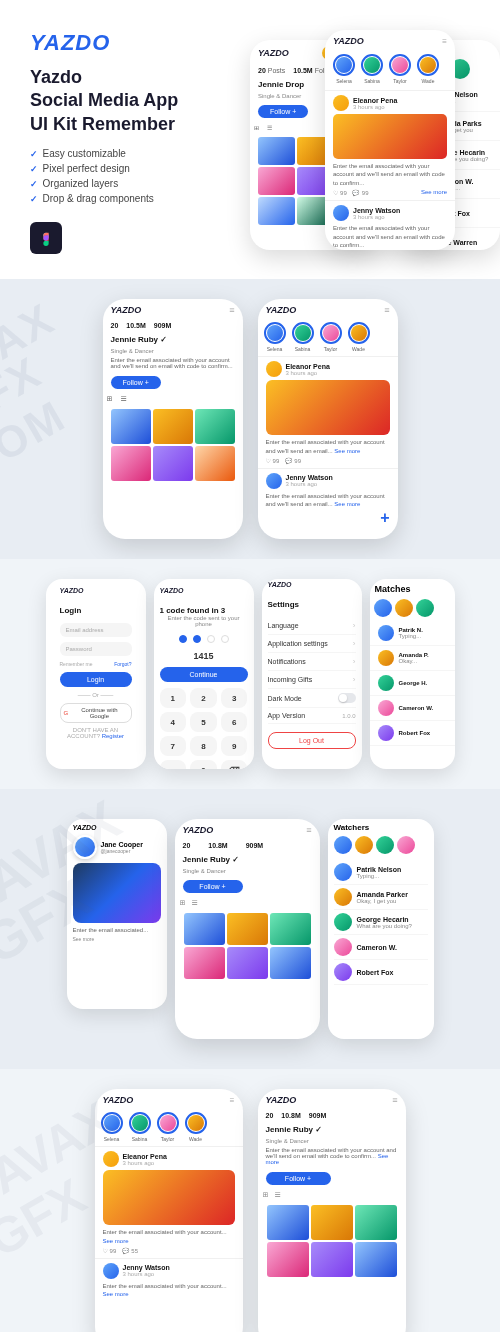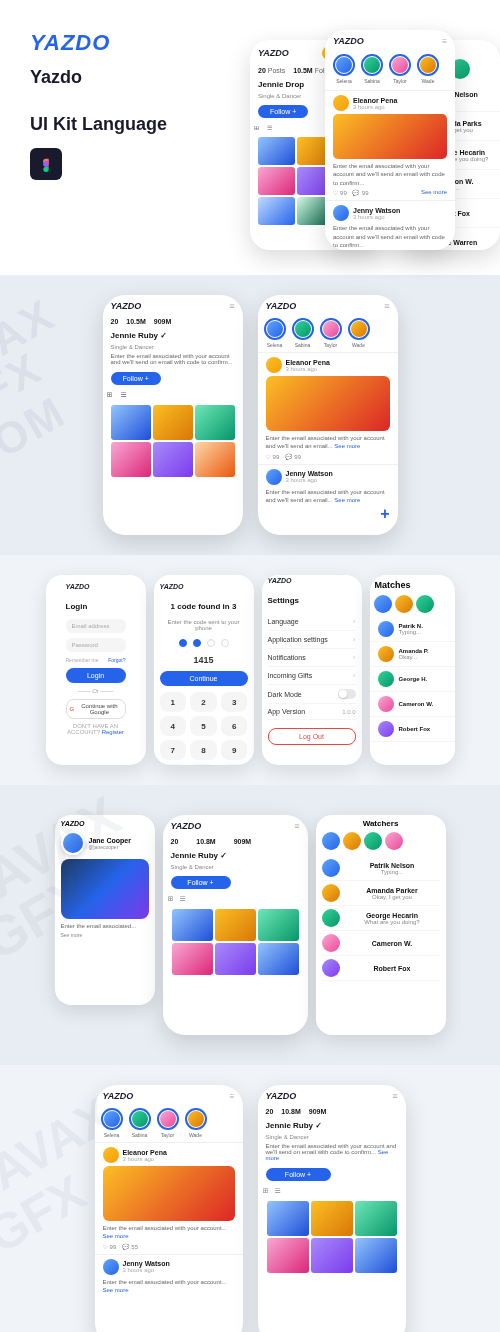--- a/index.html
+++ b/index.html
@@ -330,21 +330,21 @@
       width: 100px;
       height: 190px;
       border-radius: 16px;
       background: #fff;
       box-shadow: 0 6px 20px rgba(0,0,0,0.12);
       overflow: hidden;
     }
 
     
     .login-screen {
-      padding: 8px 20px;
+      padding: 8px 14px;
     }
     .login-logo {
       font-size: 7px;
       font-weight: 900;
       font-style: italic;
       color: #1a1a2e;
       margin-bottom: 12px;
     }
     .login-title {
       font-size: 8px;
@@ -390,21 +390,21 @@
     .register-link {
       font-size: 6px;
       color: #aaa;
       text-align: center;
       margin-top: 4px;
     }
     .register-link span { color: #2563eb; }
 
     
     .pin-screen { padding: 8px 6px; }
-    .pin-title { font-size: 8px; font-weight: 700; color: #111; text-align: center; margin-bottom: 8px; }
+    .pin-title { font-size: 8px; font-weight: 700; color: #111; margin-bottom: 0; }
     .pin-sub { font-size: 6px; color: #888; text-align: center; margin-bottom: 8px; }
     .pin-dots {
       display: flex;
       justify-content: center;
       gap: 6px;
       margin-bottom: 8px;
     }
     .pin-dot {
       width: 8px; height: 8px;
       border-radius: 50%;
@@ -508,23 +508,29 @@
 </head>
 <body>
 
 <div class="header-section">
   <div class="left-info">
     <div class="brand-logo">
       <span>YAZDO</span>
     </div>
     <div class="app-title">
       <span>Yazdo</span><br>
-      <br>
-      <span>UI Kit Language</span>
-    </div>
+      <span>Social Media App</span><br>
+      <span>UI Kit Remember</span>
+    </div>
+    <ul class="feature-list">
+      <li>Easy customizable</li>
+      <li>Pixel perfect design</li>
+      <li>Organized layers</li>
+      <li>Drop &amp; drag components</li>
+    </ul>
     <div class="figma-icon">
       <svg width="16" height="16" viewBox="0 0 38 57" fill="none">
         <path d="M19 28.5A9.5 9.5 0 1 1 28.5 19 9.5 9.5 0 0 1 19 28.5z" fill="#1ABCFE"></path>
         <path d="M9.5 47.5A9.5 9.5 0 0 1 19 38h9.5v9.5A9.5 9.5 0 1 1 9.5 47.5z" fill="#0ACF83"></path>
         <path d="M9.5 19A9.5 9.5 0 0 1 19 9.5h9.5V28.5H19A9.5 9.5 0 0 1 9.5 19z" fill="#FF7262"></path>
         <path d="M9.5 28.5A9.5 9.5 0 0 1 19 19h9.5v19H19A9.5 9.5 0 0 1 9.5 28.5z" fill="#F24E1E"></path>
         <path d="M28.5 28.5A9.5 9.5 0 1 1 19 19h9.5v9.5z" fill="#A259FF"></path>
       </svg>
     </div>
   </div>
@@ -951,21 +957,21 @@
           <div class="photo-cell" style="height:32px;"></div>
           <div class="photo-cell" style="height:32px;background:linear-gradient(135deg,#fbbf24,#d97706);"></div>
           <div class="photo-cell" style="height:32px;background:linear-gradient(135deg,#6ee7b7,#059669);"></div>
           <div class="photo-cell" style="height:32px;background:linear-gradient(135deg,#f9a8d4,#db2777);"></div>
           <div class="photo-cell" style="height:32px;background:linear-gradient(135deg,#a78bfa,#7c3aed);"></div>
           <div class="photo-cell" style="height:32px;background:linear-gradient(135deg,#93c5fd,#1d4ed8);"></div>
         </div>
       </div>
     </div>
 
-    <div class="phone-sm" style="width:130px;height:220px;text-align:center;">
+    <div class="phone-sm" style="width:106px;height:220px;">
       <div style="padding:4px 6px;">
         <div style="font-size:8px;font-weight:700;margin-bottom:4px;">Watchers</div>
         <div style="display:flex;gap:3px;margin-bottom:6px;">
           <div style="width:18px;height:18px;border-radius:50%;background:linear-gradient(135deg,#60a5fa,#2563eb);"></div>
           <div style="width:18px;height:18px;border-radius:50%;background:linear-gradient(135deg,#fbbf24,#d97706);"></div>
           <div style="width:18px;height:18px;border-radius:50%;background:linear-gradient(135deg,#34d399,#059669);"></div>
           <div style="width:18px;height:18px;border-radius:50%;background:linear-gradient(135deg,#f9a8d4,#ec4899);"></div>
         </div>
         <div class="msg-item" style="padding:3px 0;">
           <div class="msg-avatar" style="background:linear-gradient(135deg,#60a5fa,#2563eb);width:18px;height:18px;"></div>

